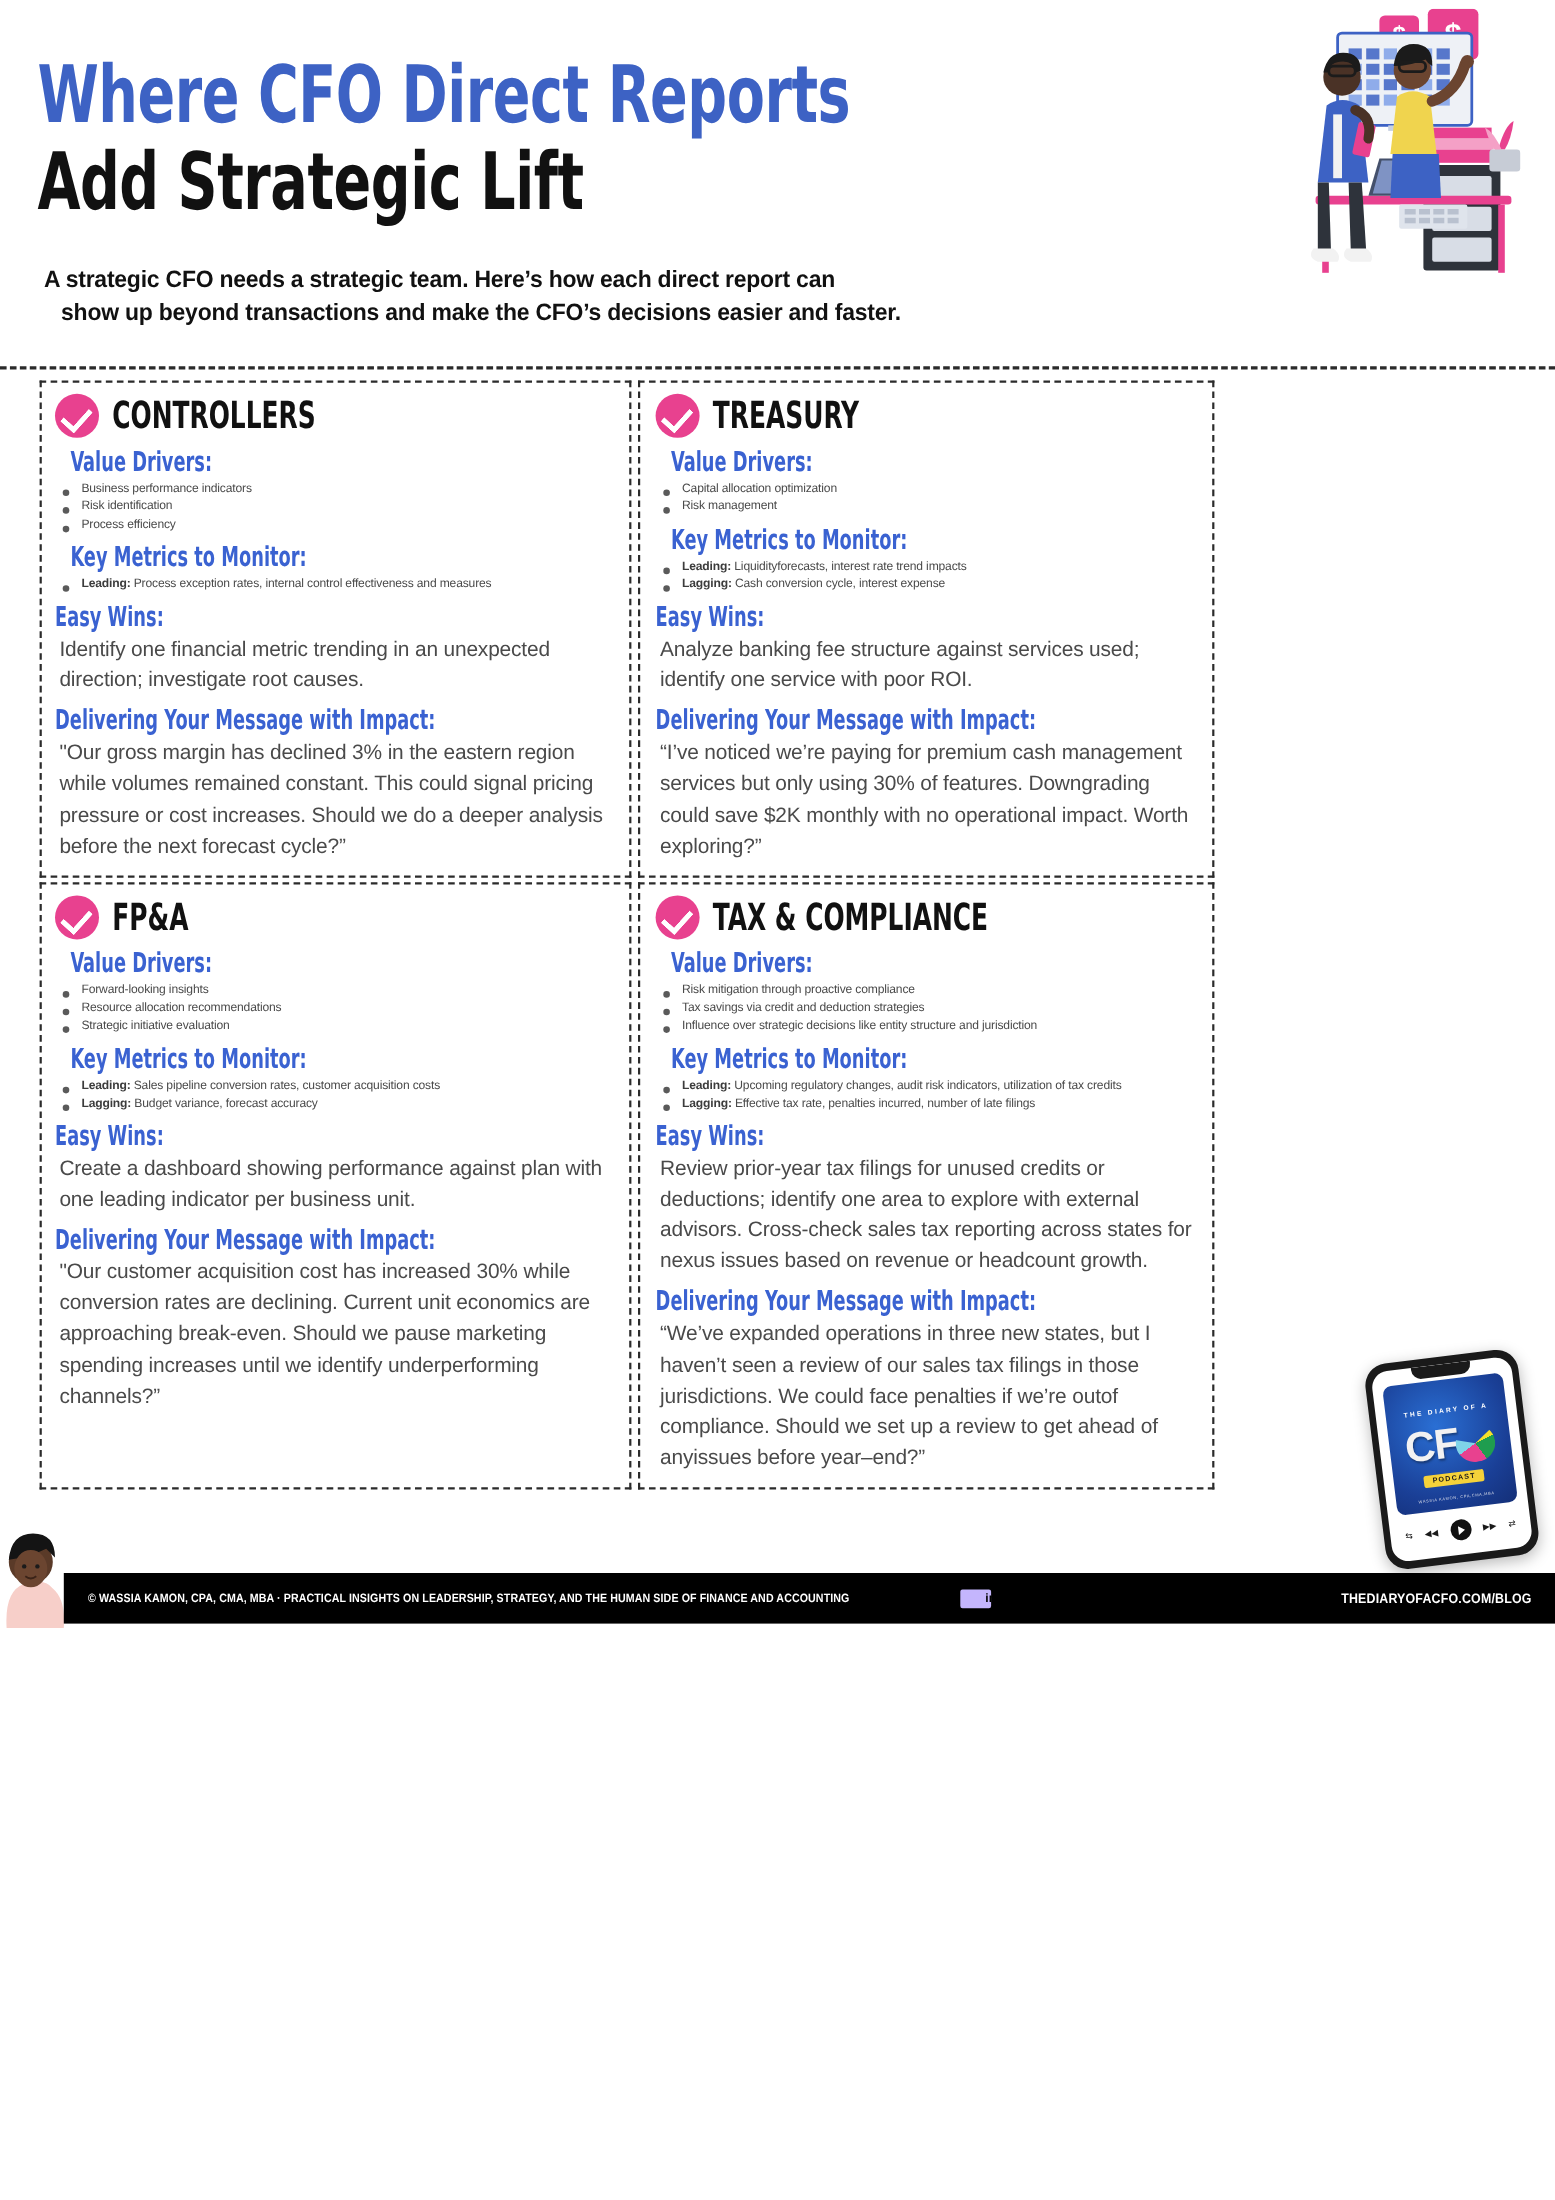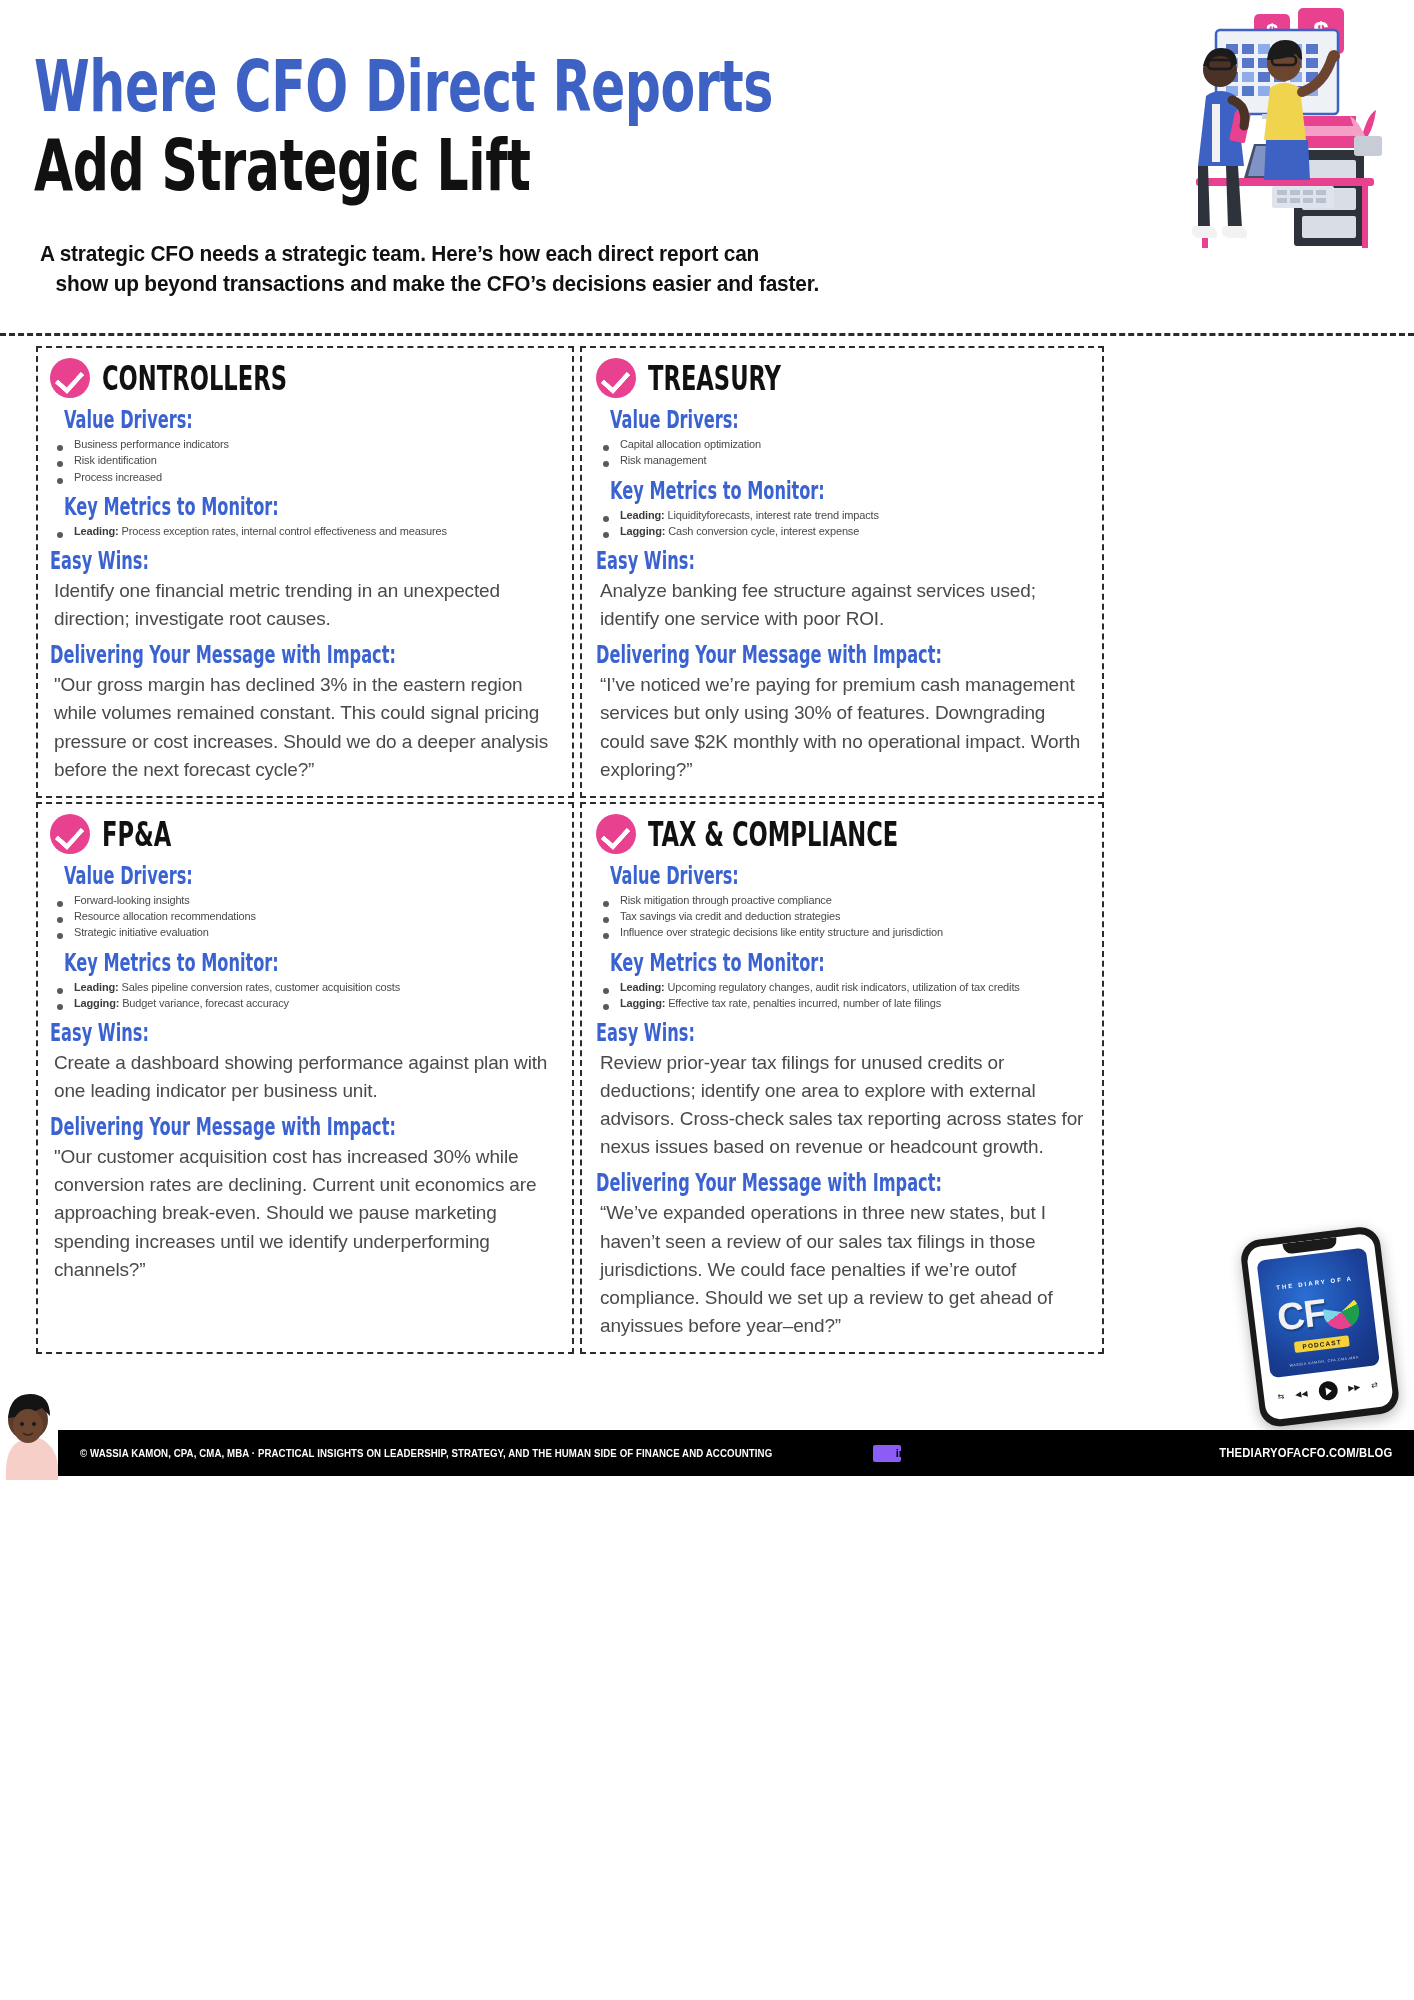--- a/index.html
+++ b/index.html
@@ -244,21 +244,21 @@
     color: #ffffff;
     font-size: 11px;
     font-weight: 700;
     letter-spacing: 0.1px;
     margin-left: 22px;
     transform: scaleX(0.88);
     transform-origin: left center;
     white-space: nowrap;
   }
   .li-badge {
-    width: 17px; height: 17px; background: #8b5cf6; color: #000;
+    width: 17px; height: 17px; background: #c4b5fd; color: #000;
     border-radius: 2px; margin-left: 6px;
     display: flex; align-items: center; justify-content: center;
     font-size: 11px; font-weight: 800; font-family: "Liberation Sans", sans-serif; padding-left: 28px;
   }
   .footer-url {
     position: absolute; right: 22px;
     color: #ffffff; font-size: 12.5px; font-weight: 700; letter-spacing: 0.2px;
     transform: scaleX(0.9); transform-origin: right center;
     white-space: nowrap;
   }
@@ -382,21 +382,21 @@
     <div class="card">
       <div class="card-head">
         <div class="check-circle"></div>
         <div class="card-title">CONTROLLERS</div>
       </div>
 
       <div class="sec-head">Value Drivers:</div>
       <ul class="blist">
         <li>Business performance indicators</li>
         <li>Risk identification</li>
-        <li>Process increased</li>
+        <li>Process efficiency</li>
       </ul>
 
       <div class="sec-head">Key Metrics to Monitor:</div>
       <ul class="blist">
         <li><b>Leading:</b> <span>Process exception rates, internal control effectiveness and measures</span></li>
       </ul>
 
       <div class="sec-head flush">Easy Wins:</div>
       <div class="para">Identify one financial metric trending in an unexpected direction; investigate root causes.</div>
 

